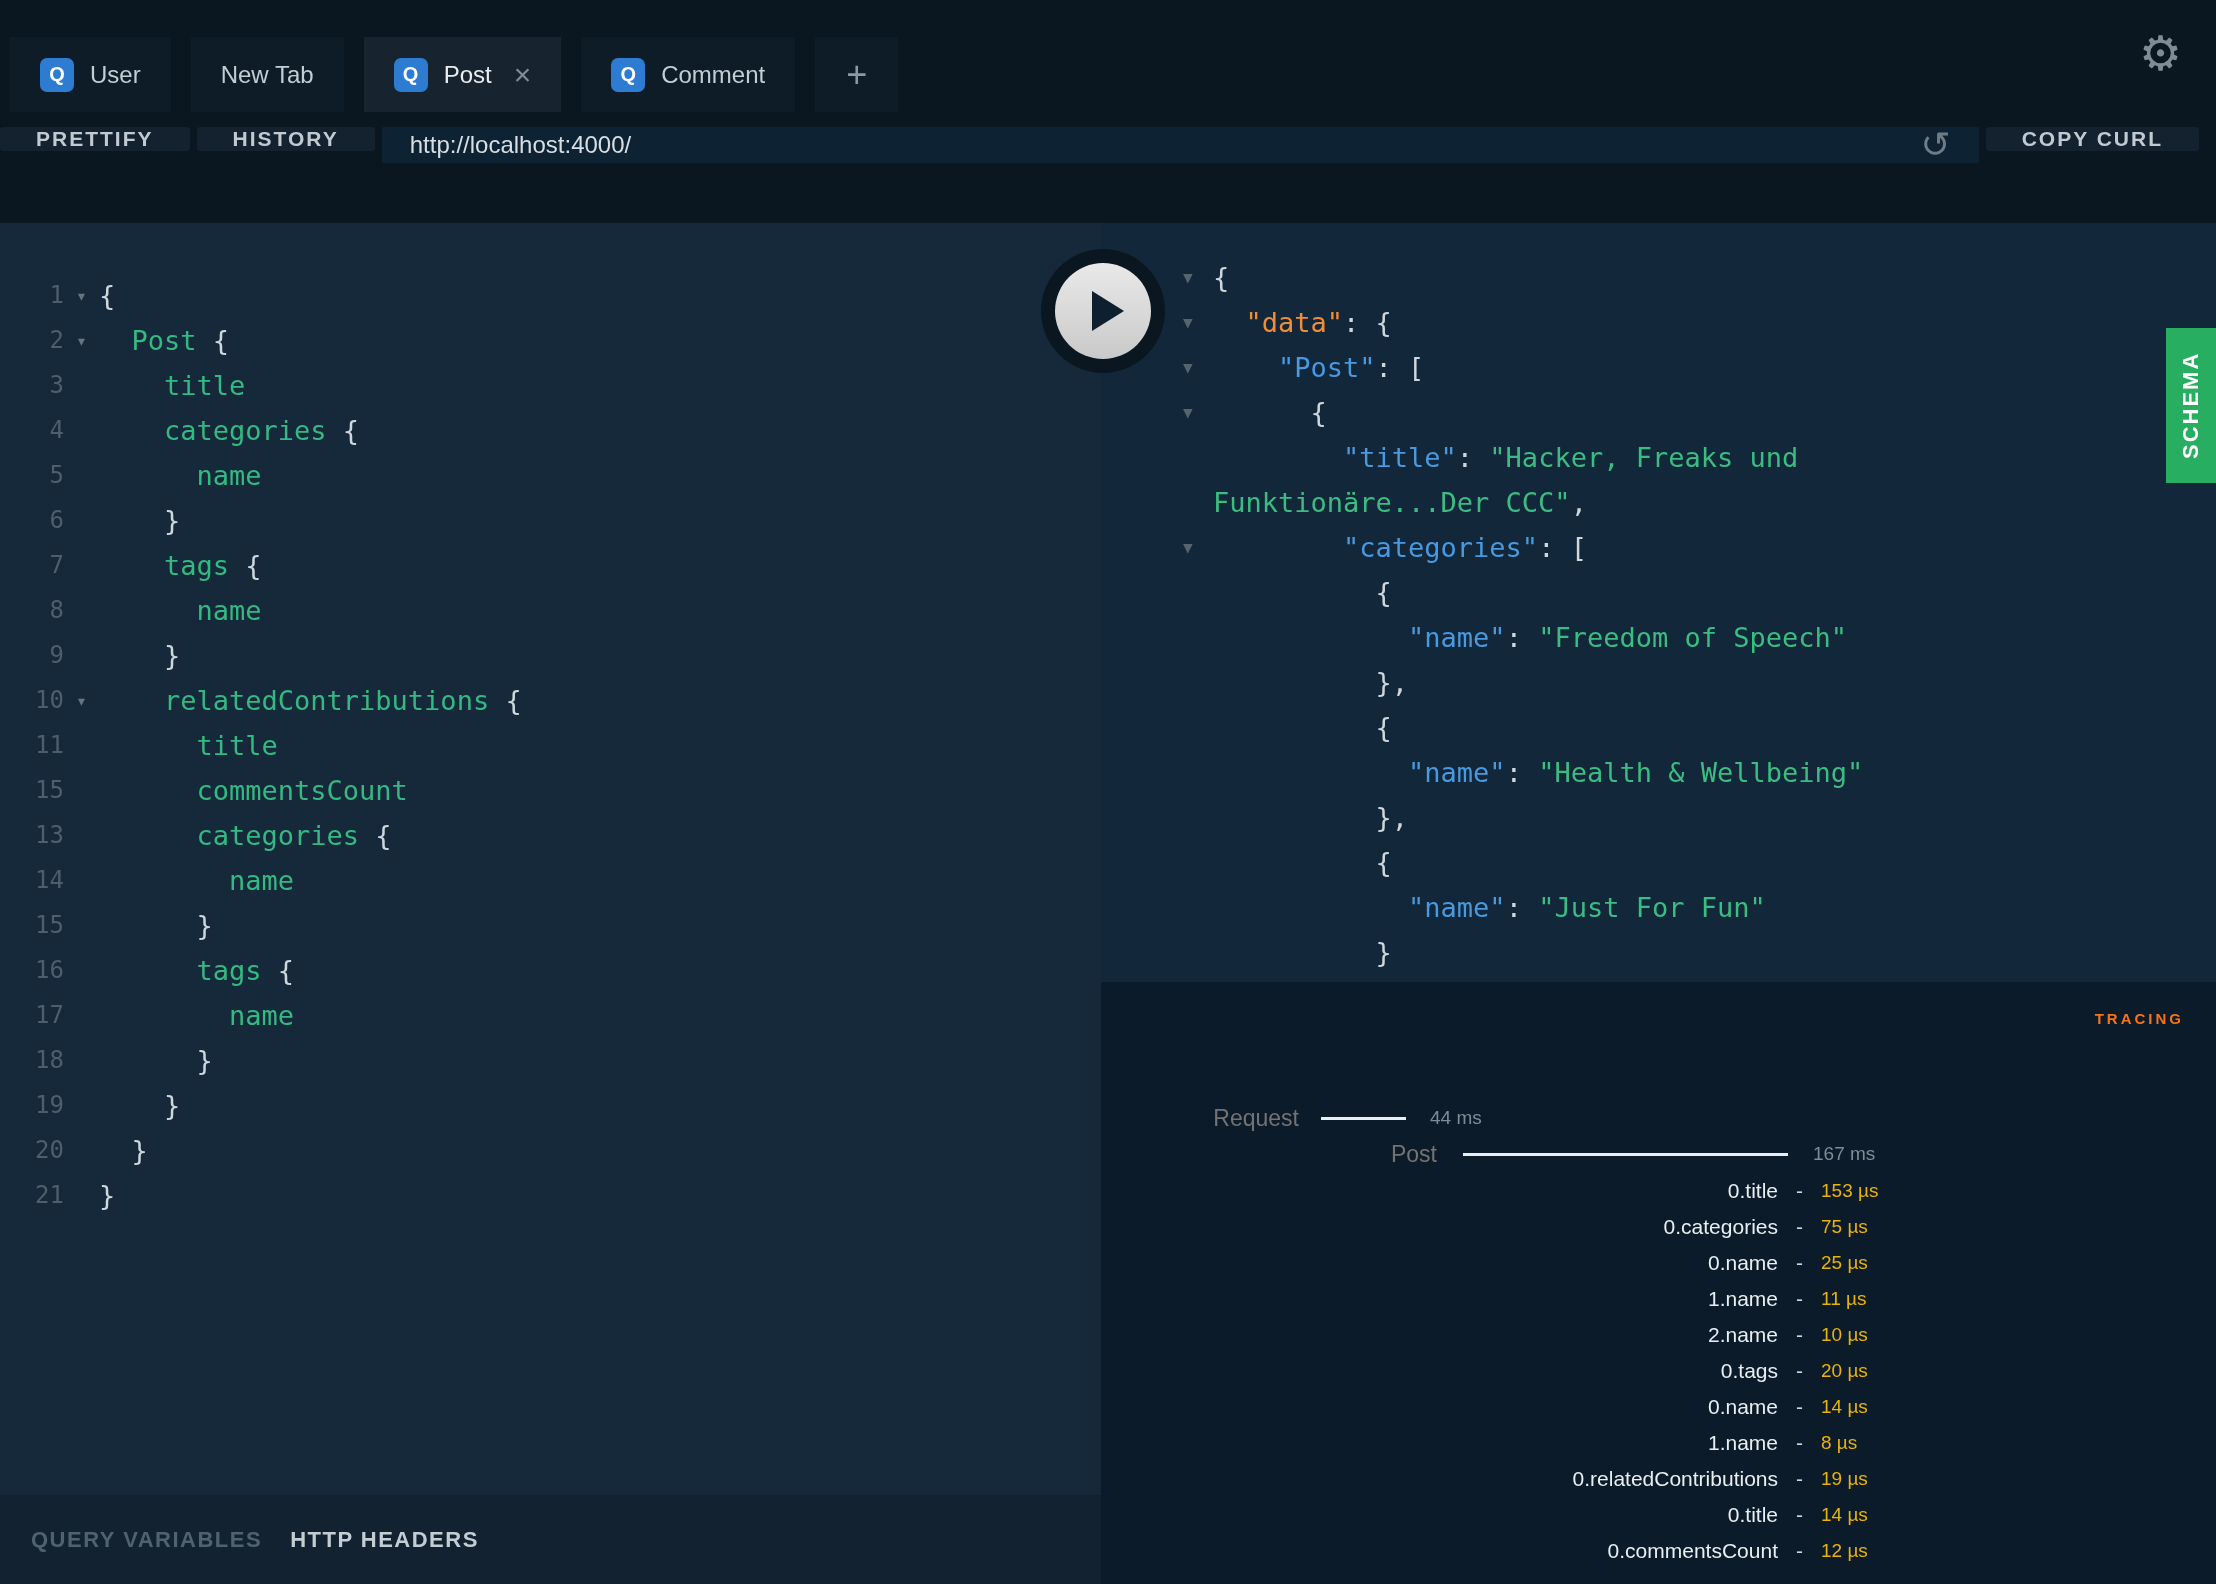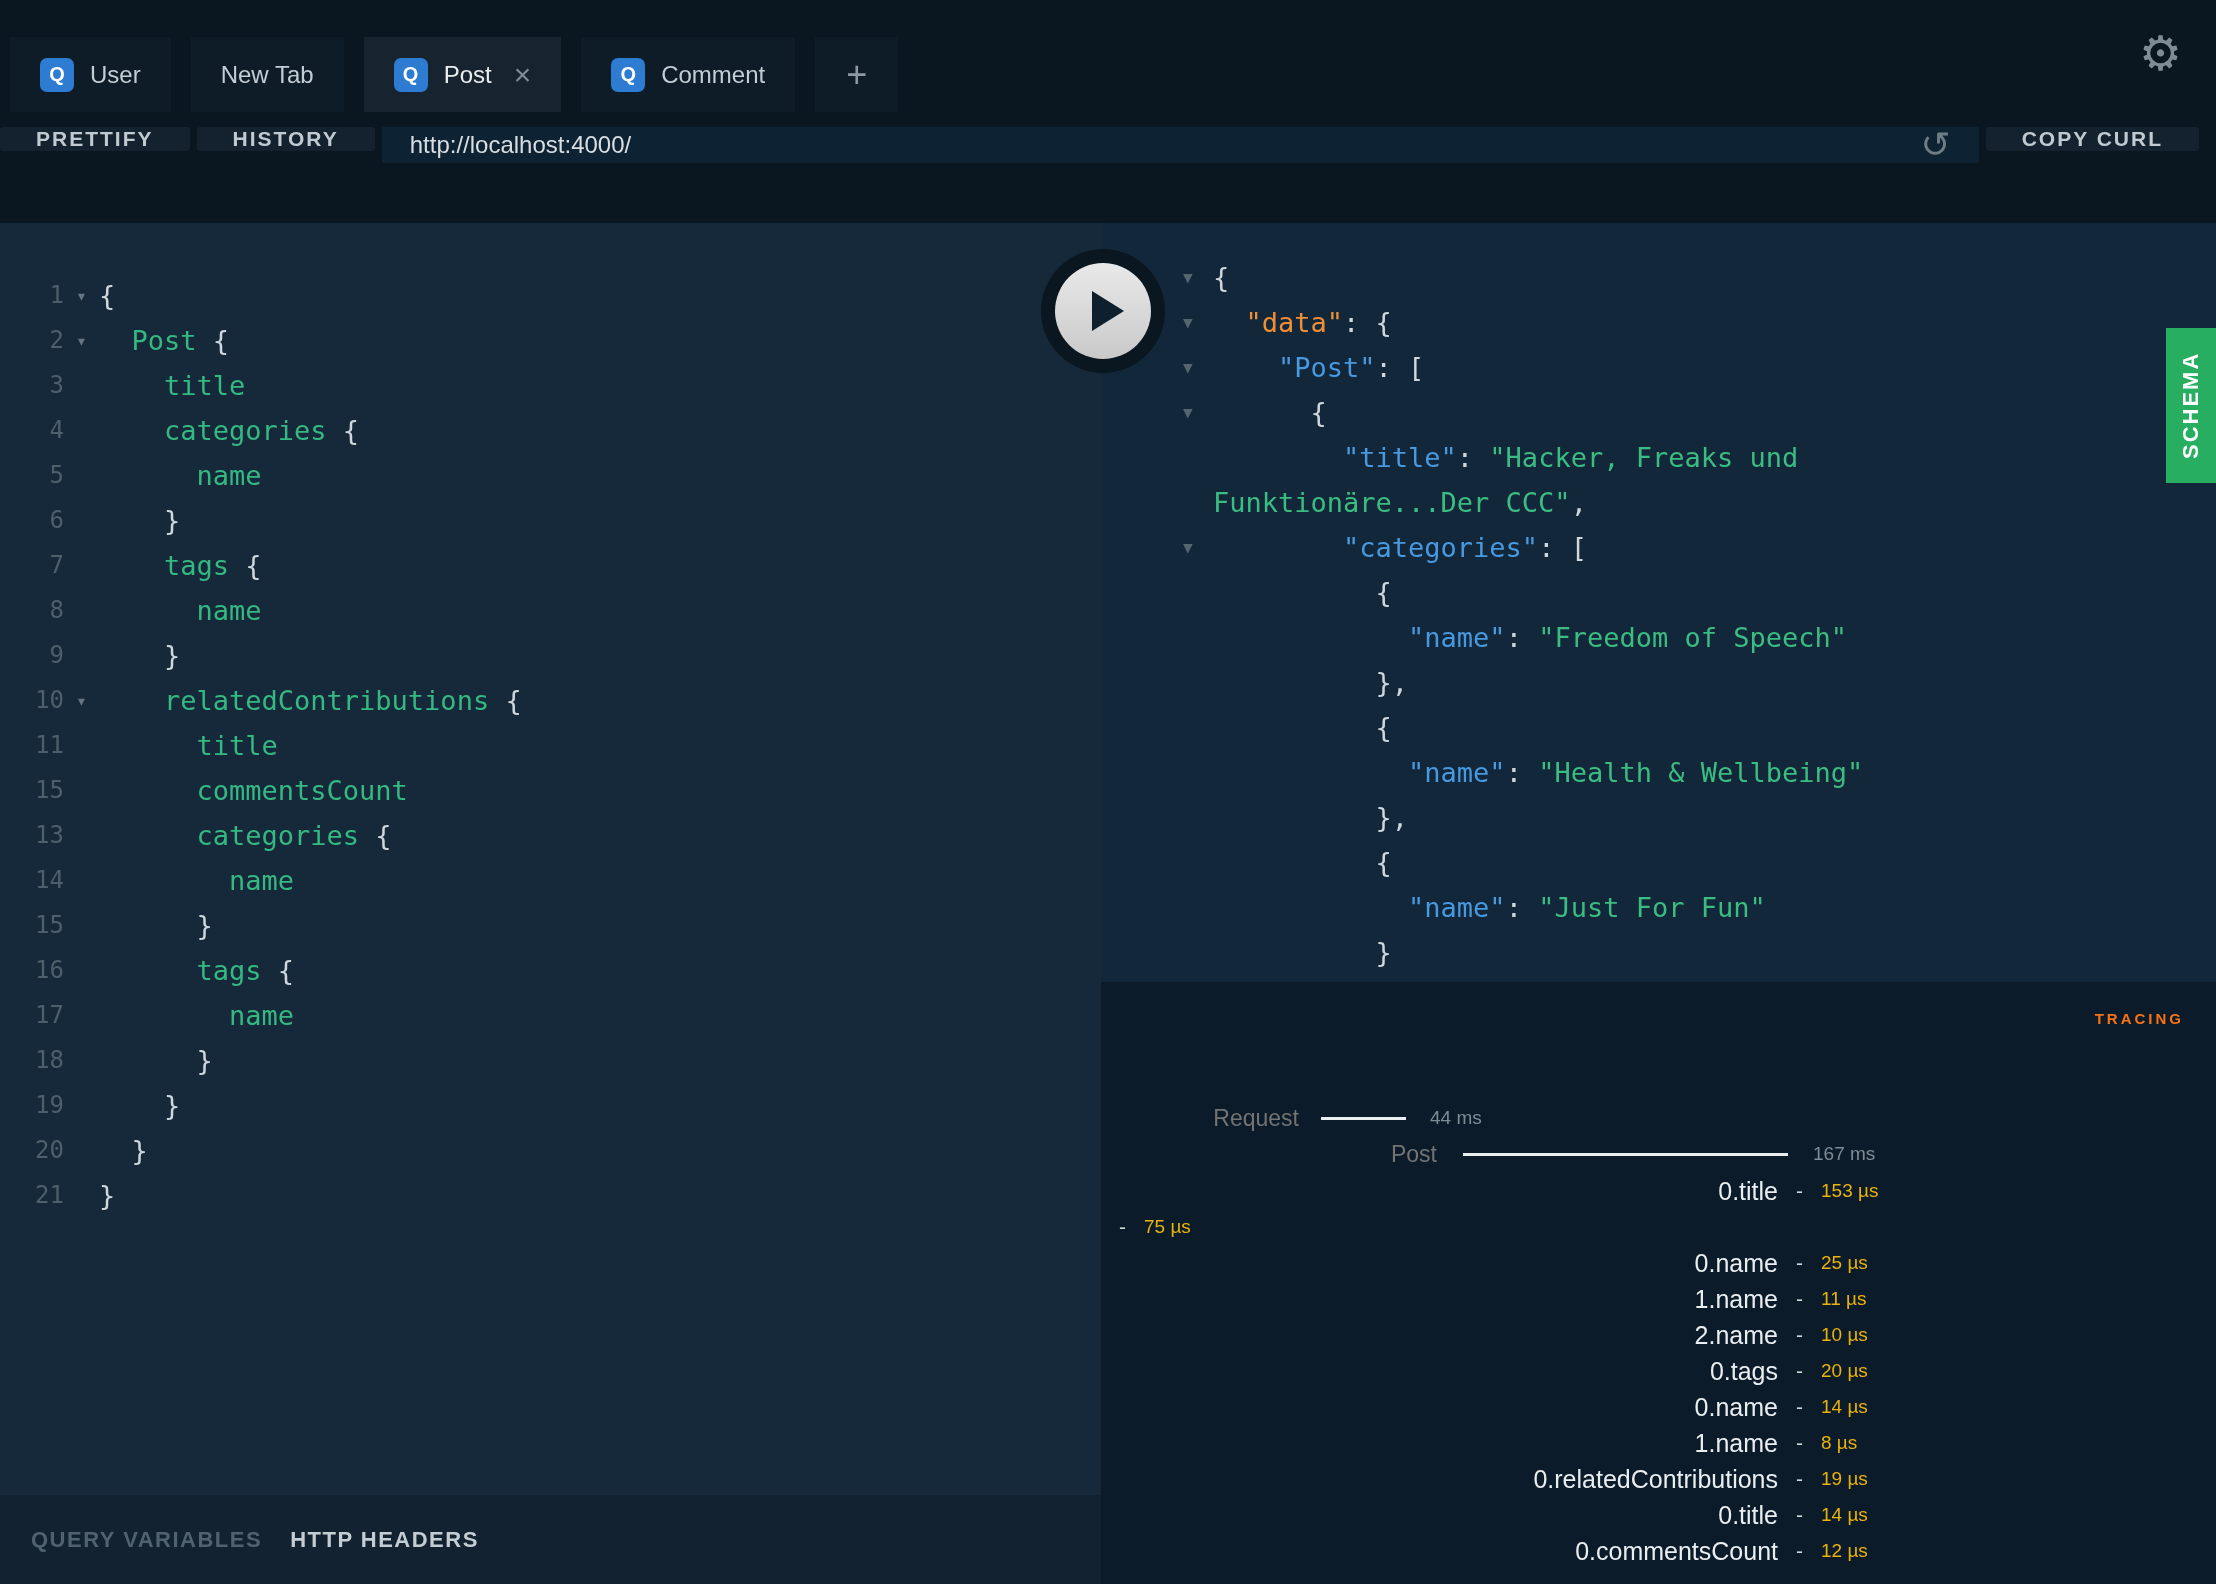--- a/index.html
+++ b/index.html
@@ -64,21 +64,21 @@
   .trace-bar { display:flex; align-items:center; height:36px; }
   .tb-label { color:#737373; font-size:23px; text-align:right; }
   .tb-line { height:3px; background:#e9eef1; flex:none; }
   .tb-dur { color:#7e8c95; font-size:19px; }
   .trace-bar.bar-0 .tb-label { width:198px; }
   .trace-bar.bar-0 .tb-line { width:85px; margin:0 24px 0 22px; }
   .trace-bar.bar-1 .tb-label { width:336px; }
   .trace-bar.bar-1 .tb-line { width:325px; margin:0 25px 0 26px; }
   .trace-rows { position:absolute; top:191px; left:0; right:0; }
   .trace-row { display:flex; align-items:center; height:36px; }
-  .tr-label { width:677px; text-align:right; color:#e9eef1; font-size:25px; }
+  .tr-label { width:677px; text-align:right; color:#e9eef1; font-size:21px; }
   .tr-dash { width:43px; text-align:center; color:#cfd7db; font-size:21px; }
   .tr-dur { color:#eab308; font-size:19px; }
 
   
   .play { position:absolute; left:1041px; top:26px; width:124px; height:124px; border-radius:50%;
           background:#0a1721; display:flex; align-items:center; justify-content:center; }
   .play-inner { width:96px; height:96px; border-radius:50%; background:linear-gradient(#e9e9e9,#c9c9c9);
                 display:flex; align-items:center; justify-content:center; }
   .play-tri { width:0; height:0; border-left:32px solid #0e202e; border-top:20px solid transparent;
               border-bottom:20px solid transparent; margin-left:10px; }
@@ -279,20 +279,21 @@
               <span class="tb-dur">167 ms</span>
             </div>
           </div>
         <div class="trace-rows" id="trace-rows">
             <div class="trace-row">
               <span class="tr-label">0.title</span>
               <span class="tr-dash">-</span>
               <span class="tr-dur">153 µs</span>
             </div>
             <div class="trace-row">
+              <span class="tr-label">0.categories</span>
               <span class="tr-dash">-</span>
               <span class="tr-dur">75 µs</span>
             </div>
             <div class="trace-row">
               <span class="tr-label">0.name</span>
               <span class="tr-dash">-</span>
               <span class="tr-dur">25 µs</span>
             </div>
             <div class="trace-row">
               <span class="tr-label">1.name</span>

